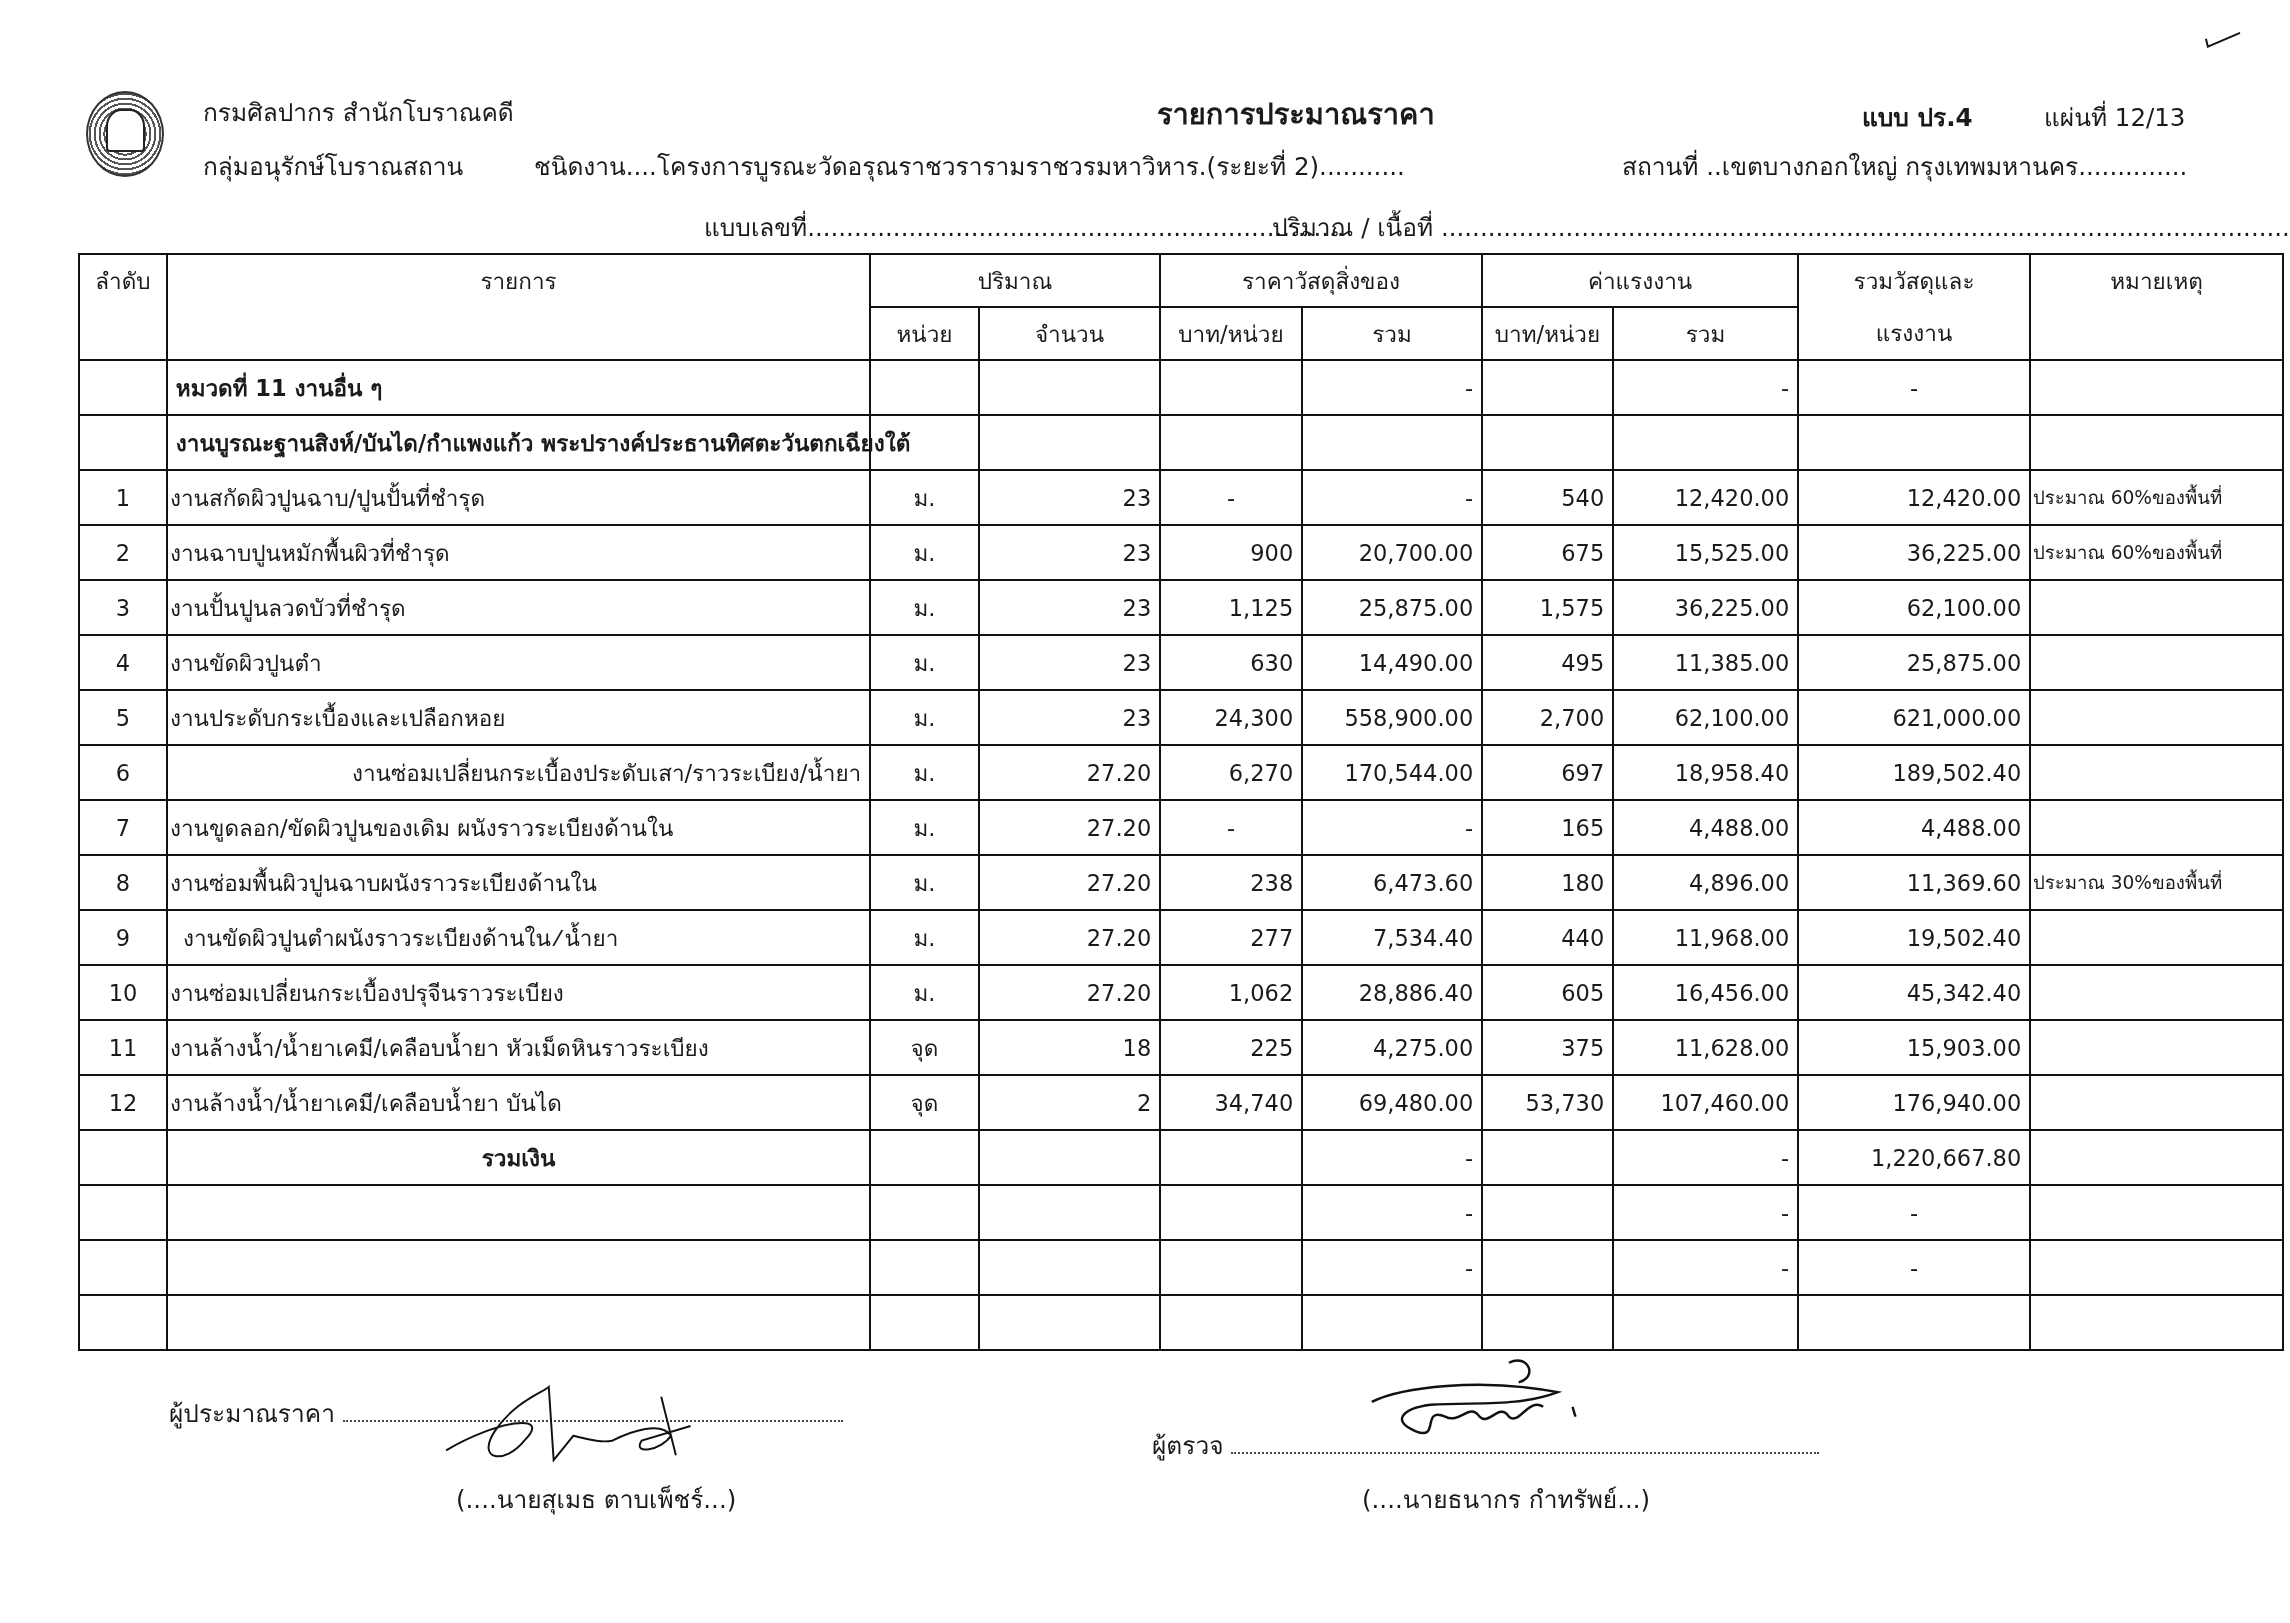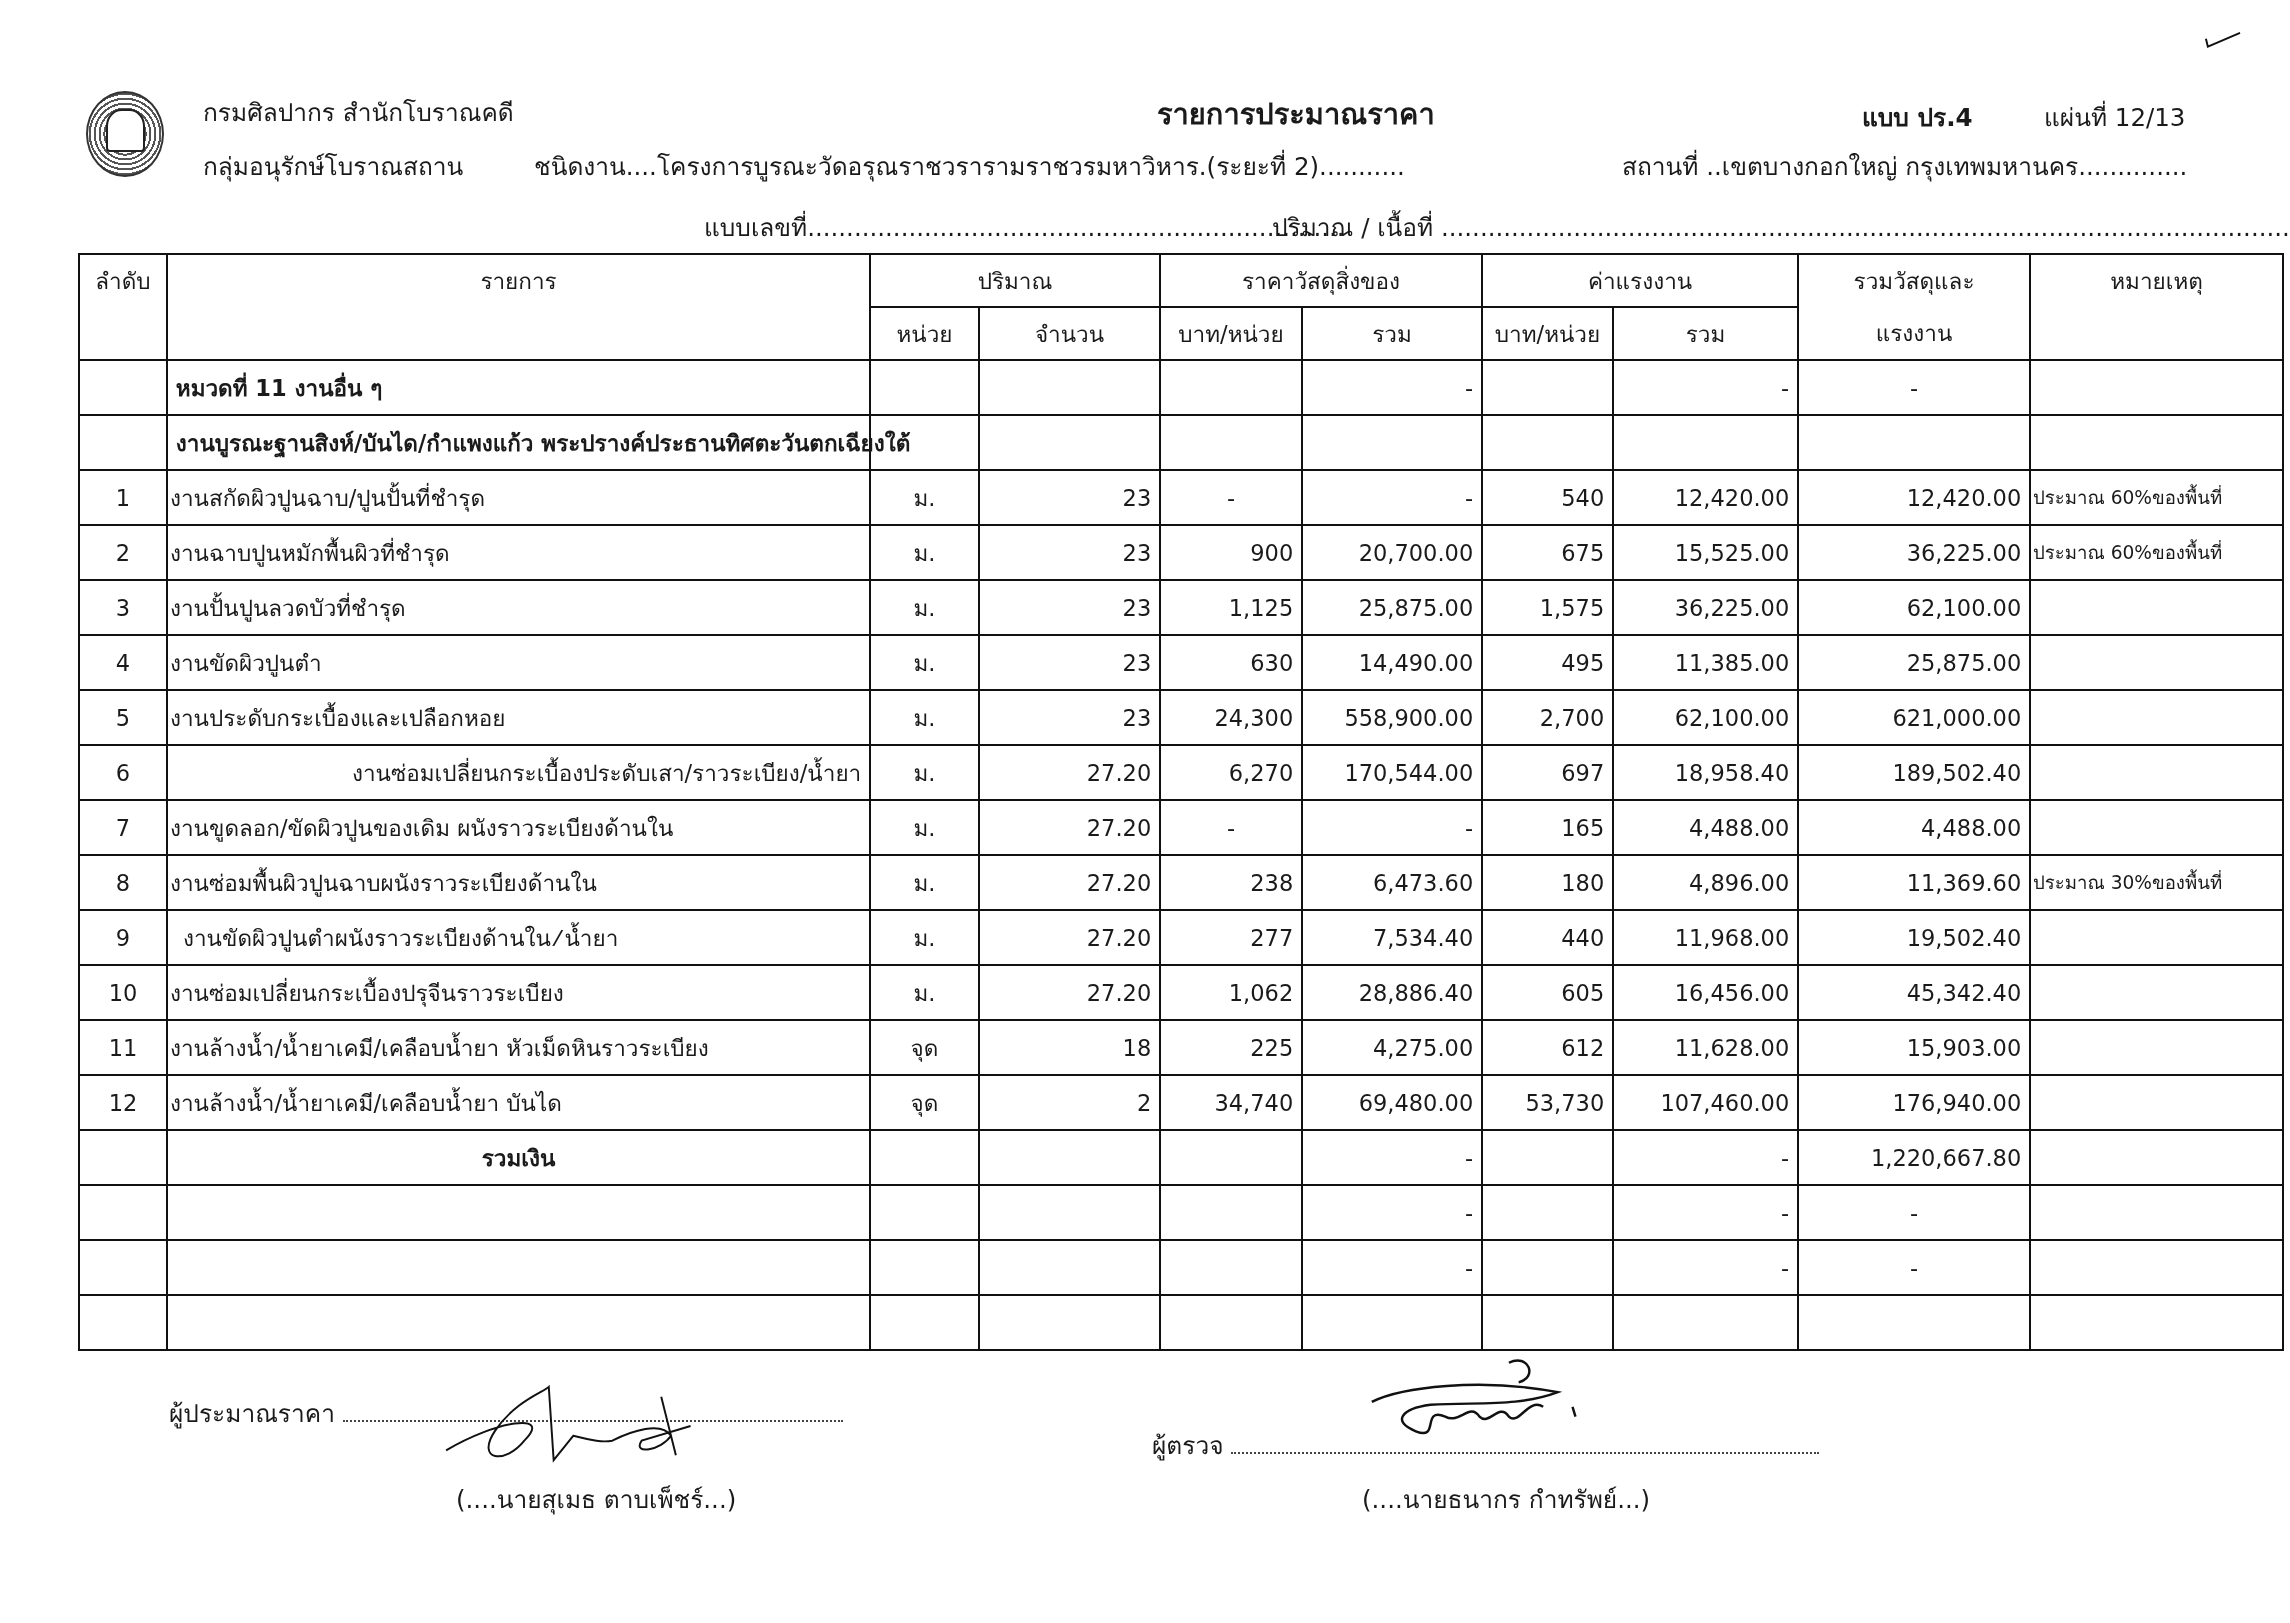--- a/index.html
+++ b/index.html
@@ -225,21 +225,21 @@
         <td class="r">45,342.40</td>
         <td class="l note"></td>
       </tr>
       <tr>
         <td class="c">11</td>
         <td class="l" style="padding-left: 2px;">งานล้างน้ำ/น้ำยาเคมี/เคลือบน้ำยา หัวเม็ดหินราวระเบียง</td>
         <td class="c">จุด</td>
         <td class="r">18</td>
         <td class="r">225</td>
         <td class="r">4,275.00</td>
-        <td class="r">612</td>
+        <td class="r">375</td>
         <td class="r">11,628.00</td>
         <td class="r">15,903.00</td>
         <td class="l note"></td>
       </tr>
       <tr>
         <td class="c">12</td>
         <td class="l" style="padding-left: 2px;">งานล้างน้ำ/น้ำยาเคมี/เคลือบน้ำยา บันได</td>
         <td class="c">จุด</td>
         <td class="r">2</td>
         <td class="r">34,740</td>

